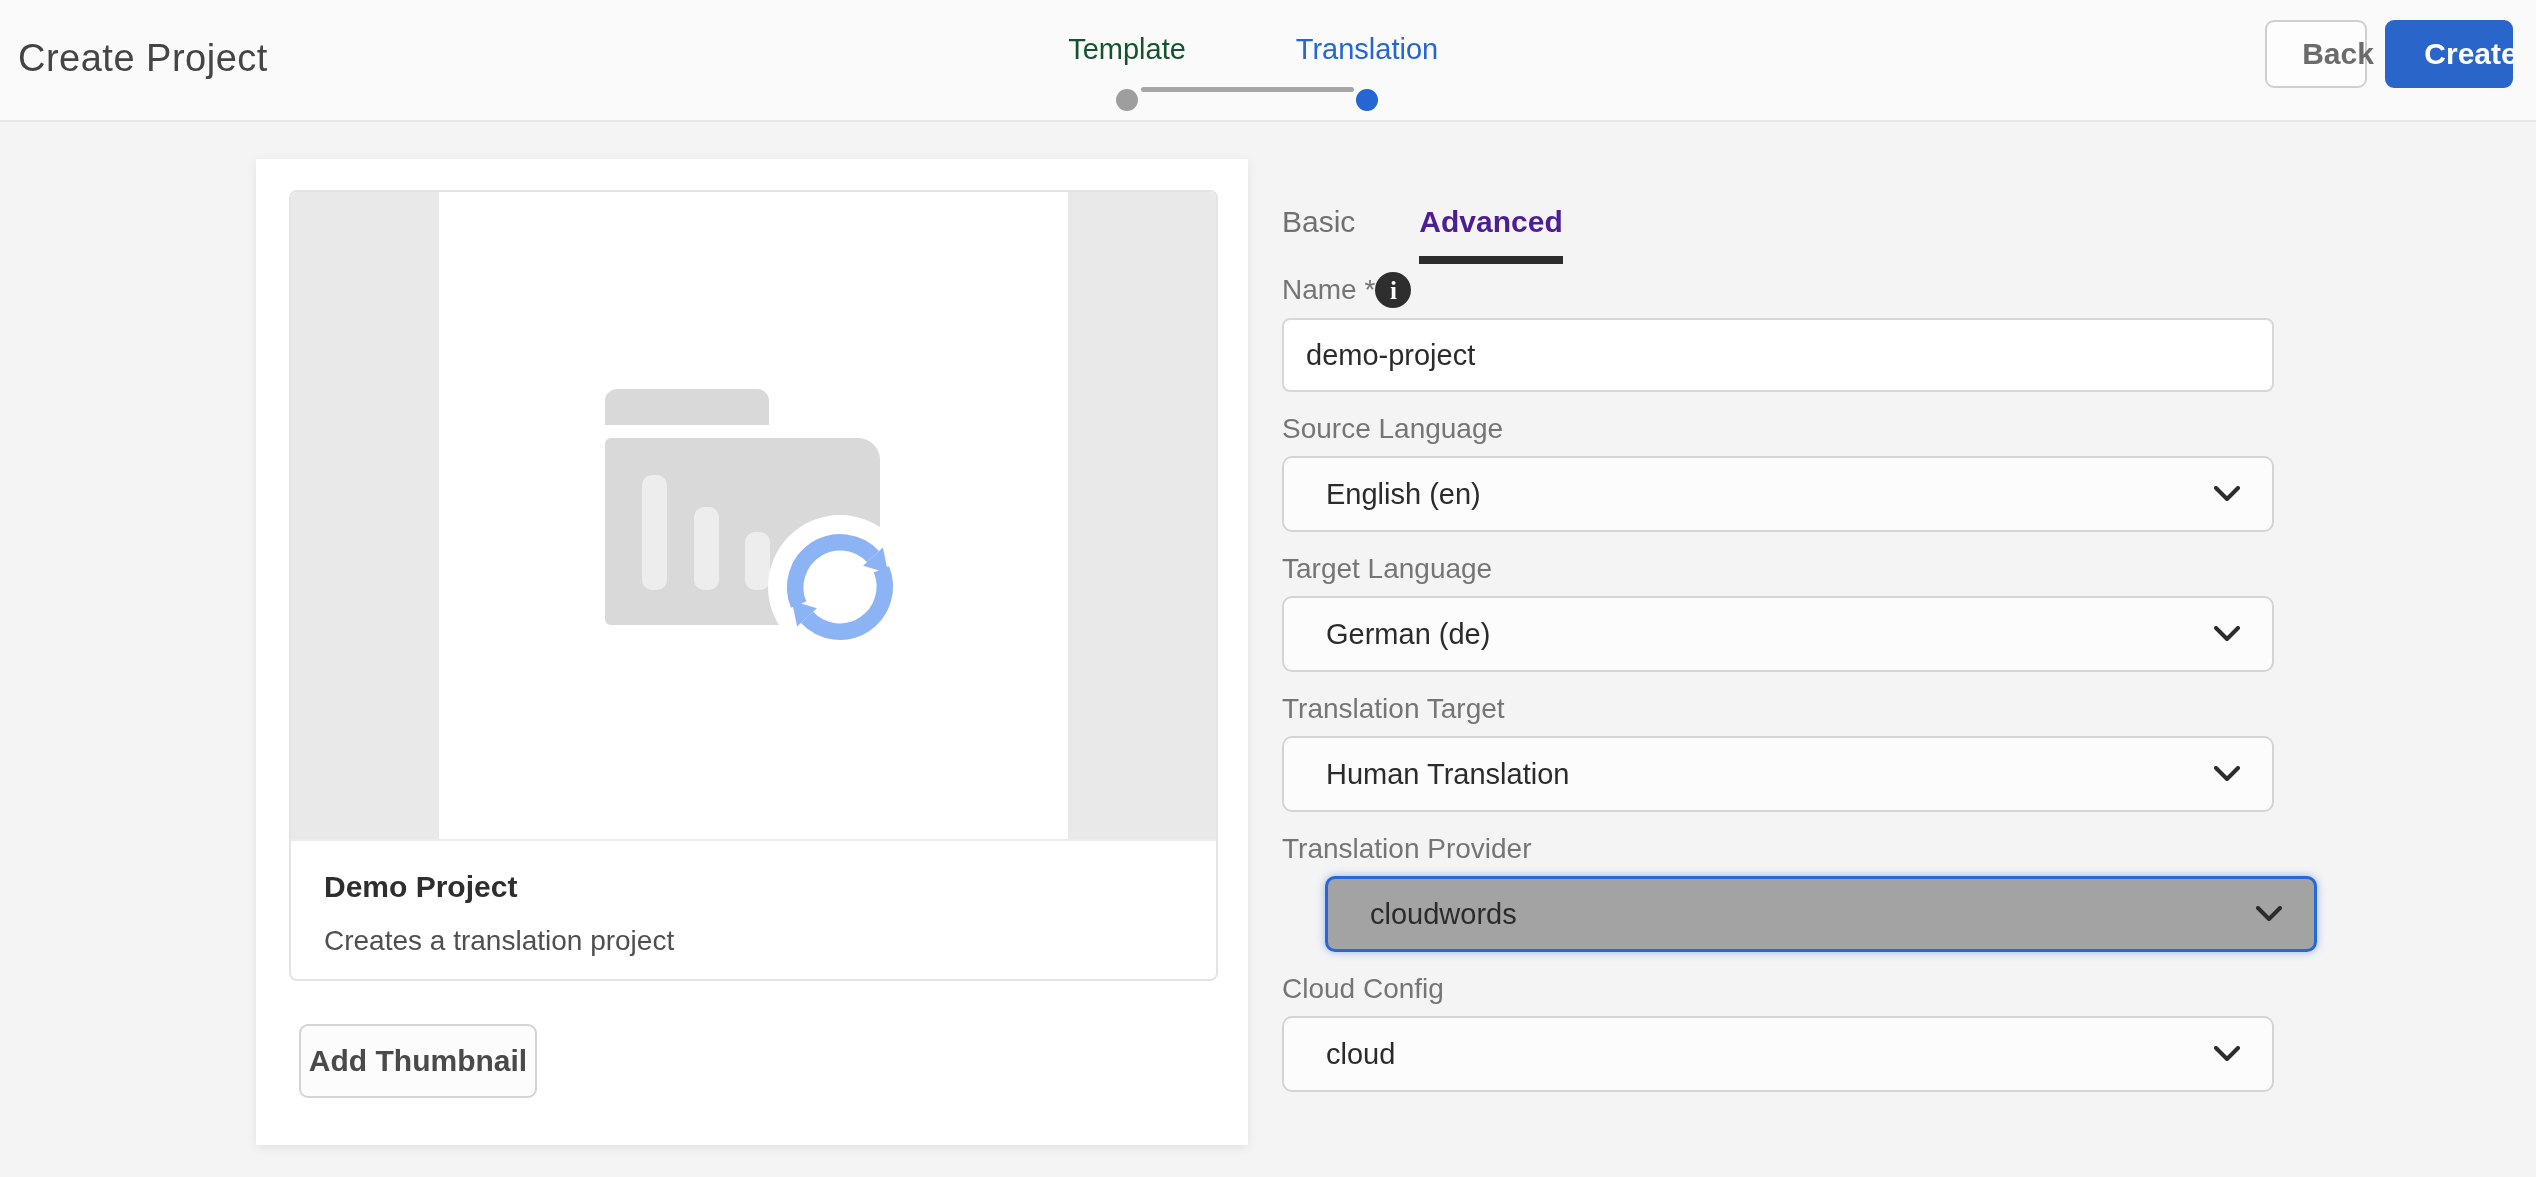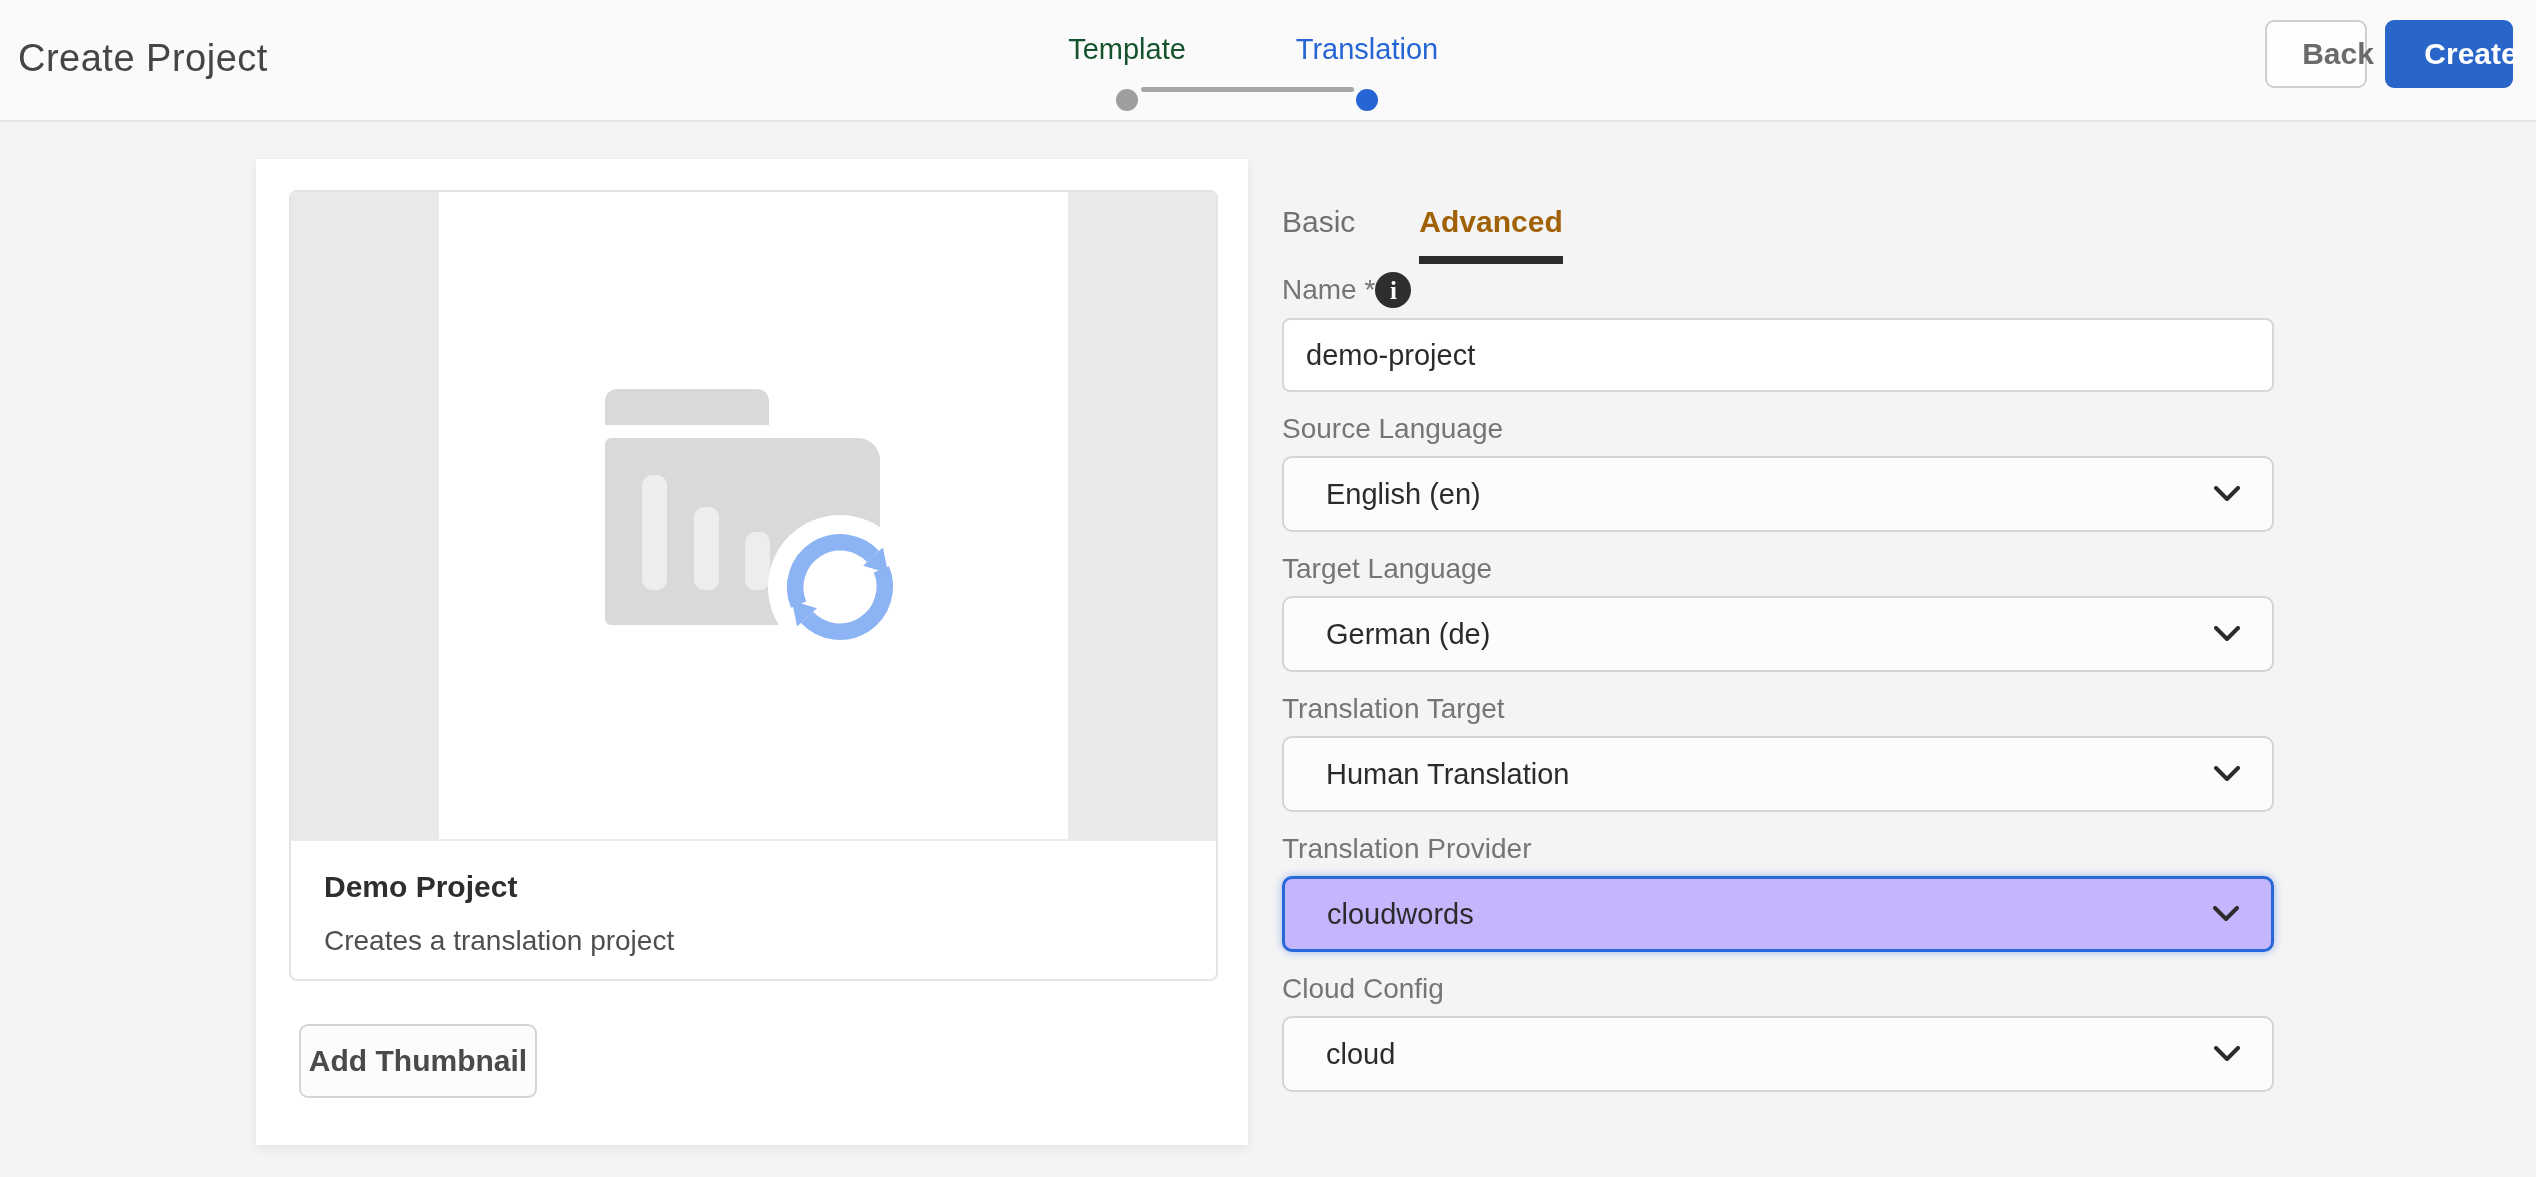--- a/index.html
+++ b/index.html
@@ -78,21 +78,21 @@
     font-size:30px; font-weight:bold; color:#4a4a4a; font-family:inherit; cursor:pointer;
   }
 
   
   .form { position:absolute; left:1282px; top:204px; width:992px; }
   .tabs { display:flex; gap:64px; }
   .tab {
     font-size:30px; color:#707070; line-height:36px; padding-bottom:16px;
     border-bottom:8px solid transparent; cursor:pointer;
   }
-  .tab.active { color:#a16207; font-weight:bold; border-bottom-color:#2c2c2c; }
+  .tab.active { color:#4c1d95; font-weight:bold; border-bottom-color:#2c2c2c; }
 
   .name-row { margin-top:6px; display:flex; align-items:center; height:40px; }
   .field-label { font-size:28px; color:#757575; line-height:34px; display:block; }
   .info-icon {
     width:36px; height:36px; border-radius:50%; background:#2e2e2e;
     display:flex; align-items:center; justify-content:center; cursor:pointer;
   }
   .info-icon::after {
     content:"i"; color:#ffffff; font-size:25px; font-weight:bold;
     font-family:"Liberation Serif","DejaVu Serif",serif; line-height:1;
@@ -102,22 +102,23 @@
     border:2px solid #d7d7d7; border-radius:8px;
     font-size:29px; color:#2b2b2b; padding:0 22px; font-family:inherit; outline:none;
   }
 
   .field-group { margin-top:20px; }
   .select-wrap {
     position:relative; margin-top:10px; width:100%; height:76px;
     background:#fcfcfc; border:2px solid #d4d4d4; border-radius:10px;padding-left:20px;
   }
   .select-wrap.focused {
-    background:#c4b5fd; border:3px solid #2767d9;
+    background:#a3a3a3; border:3px solid #2767d9;
     box-shadow:0 0 9px rgba(39,103,217,0.45);
+    margin-left:43px;
   }
   .select-wrap select {
     width:100%; height:100%; border:none; background:transparent; outline:none;
     -webkit-appearance:none; appearance:none;
     font-size:29px; color:#2b2b2b; padding:0 70px 0 22px; font-family:inherit; cursor:pointer;
   }
   .chevron {
     position:absolute; right:32px; top:50%; transform:translateY(-50%);
     pointer-events:none; display:block; width:26px; height:16px;
   }

